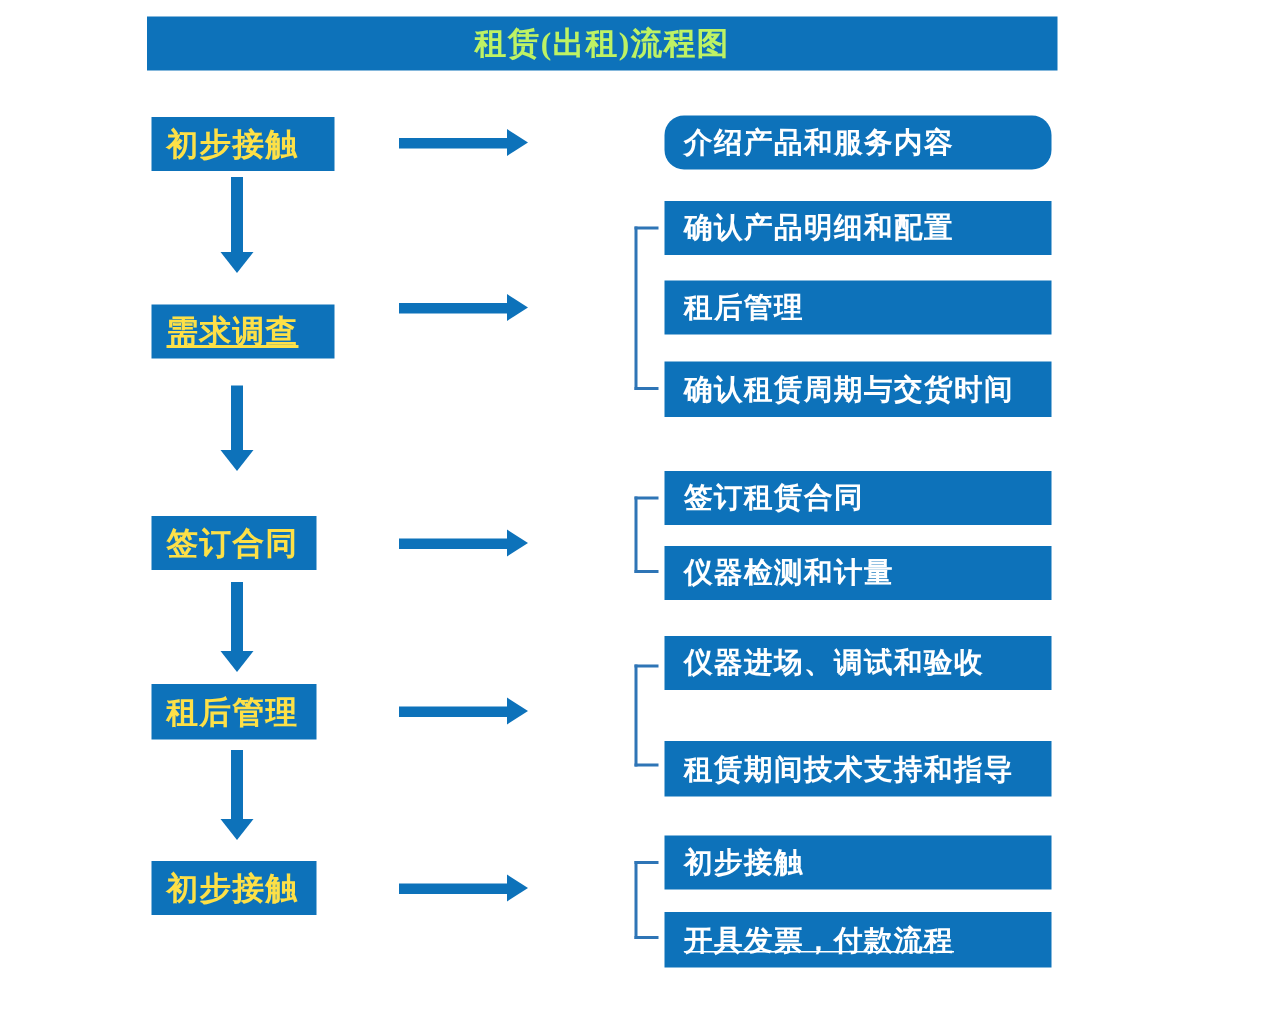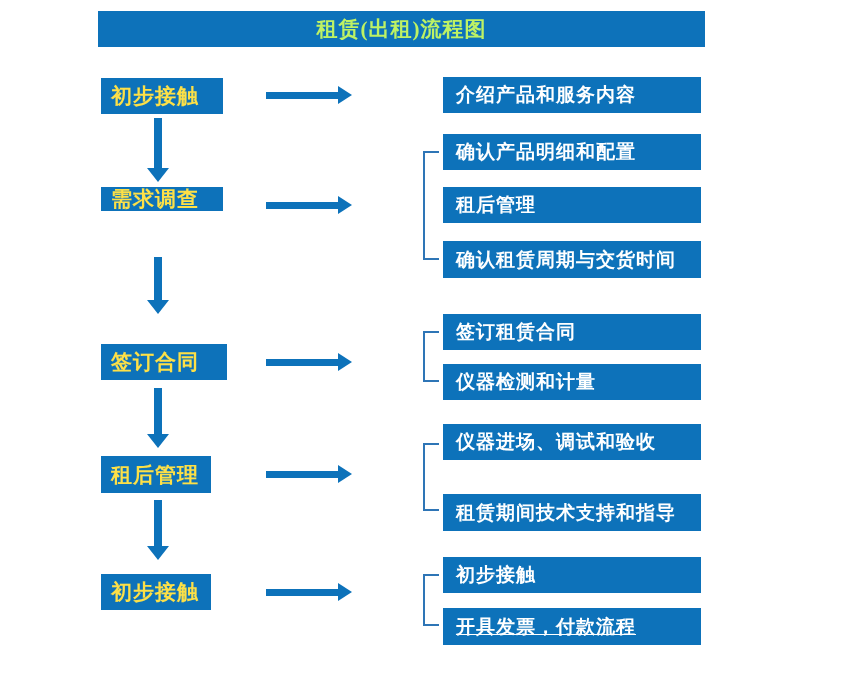--- a/index.html
+++ b/index.html
@@ -54,24 +54,24 @@
 
 <div id="stage">
 
   <div class="abs banner">
     <span>租赁(出租)流程图</span>
   </div>
 
   <div class="abs stage-box" style="left:101px; top:78px;  width:122px; height:36px;">
     <span>初步接触</span>
   </div>
-  <div class="abs stage-box" style="left:101px; top:187px; width:122px; height:24px;">
+  <div class="abs stage-box" style="left:101px; top:203px; width:122px; height:36px;text-decoration:underline;">
     <span>需求调查</span>
   </div>
-  <div class="abs stage-box" style="left:101px; top:344px; width:126px; height:36px;align-items:center;">
+  <div class="abs stage-box" style="left:101px; top:344px; width:110px; height:36px;align-items:center;">
     <span>签订合同</span>
   </div>
   <div class="abs stage-box" style="left:101px; top:456px; width:110px; height:37px;">
     <span>租后管理</span>
   </div>
   <div class="abs stage-box" style="left:101px; top:574px; width:110px; height:36px;">
     <span>初步接触</span>
   </div>
 
   <div class="abs v-arrow" style="left:147px; top:118px; height:64px;">
@@ -110,21 +110,21 @@
   <div class="abs h-arrow" style="left:266px; top:582px;">
     <div class="shaft"></div>
       <div class="head"></div>
   </div>
 
   <div class="abs bracket" style="left:423px; top:151px; height:109px;"></div>
   <div class="abs bracket" style="left:423px; top:331px; height:51px;"></div>
   <div class="abs bracket" style="left:423px; top:443px; height:68px;"></div>
   <div class="abs bracket" style="left:423px; top:574px; height:52px;"></div>
 
-  <div class="abs out-box" style="top:77px;">
+  <div class="abs out-box" style="top:77px;border-radius:13px;">
     <span>介绍产品和服务内容</span>
   </div>
 
   <div class="abs out-box" style="top:134px;">
     <span>确认产品明细和配置</span>
   </div>
   <div class="abs out-box" style="top:187px;">
     <span>租后管理</span>
   </div>
   <div class="abs out-box" style="top:241px; height:37px;">

